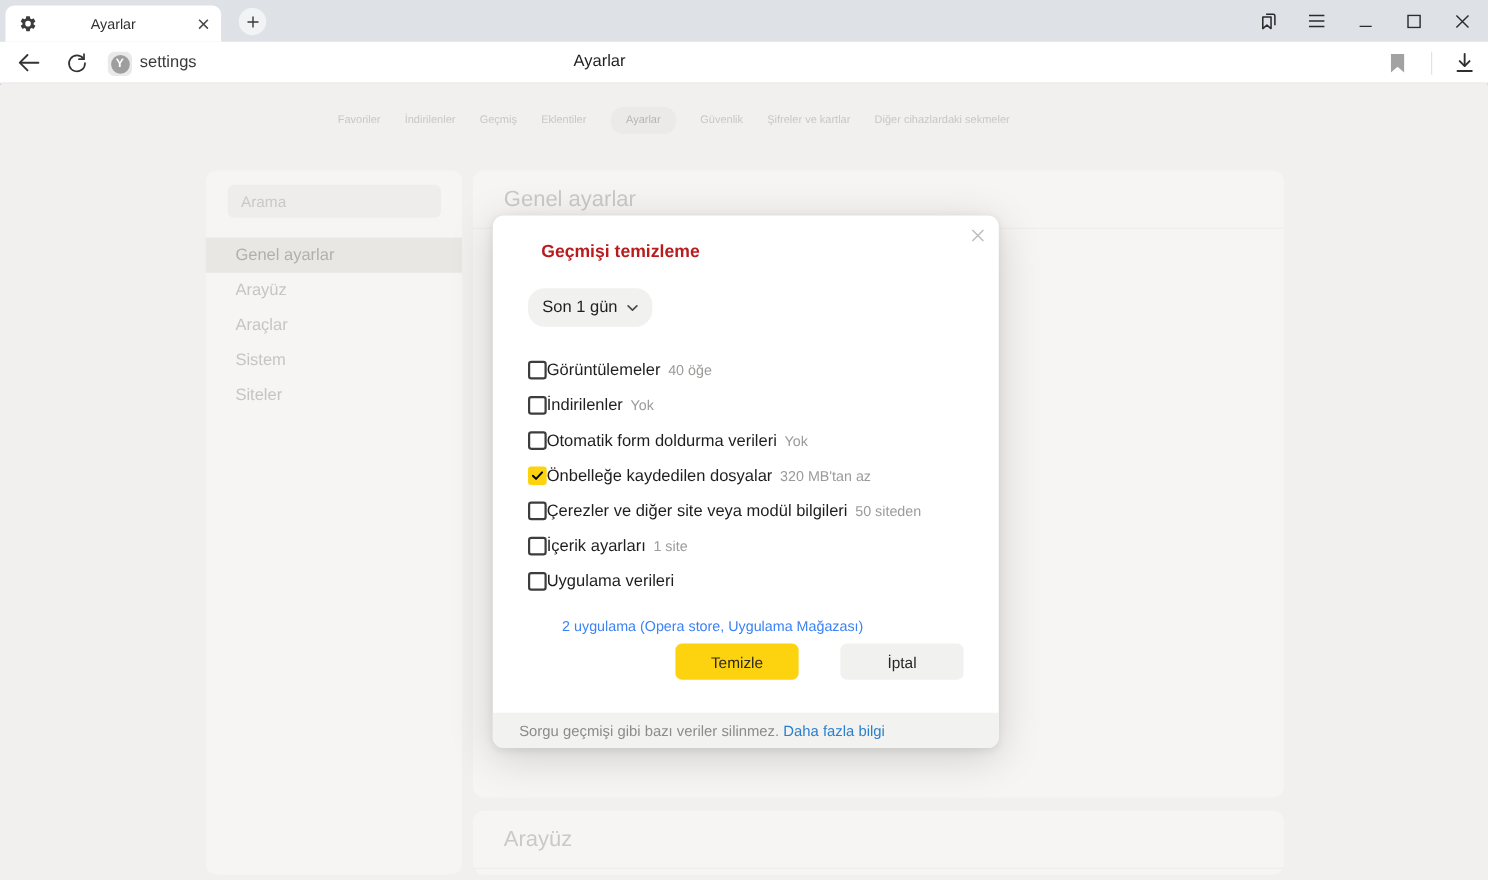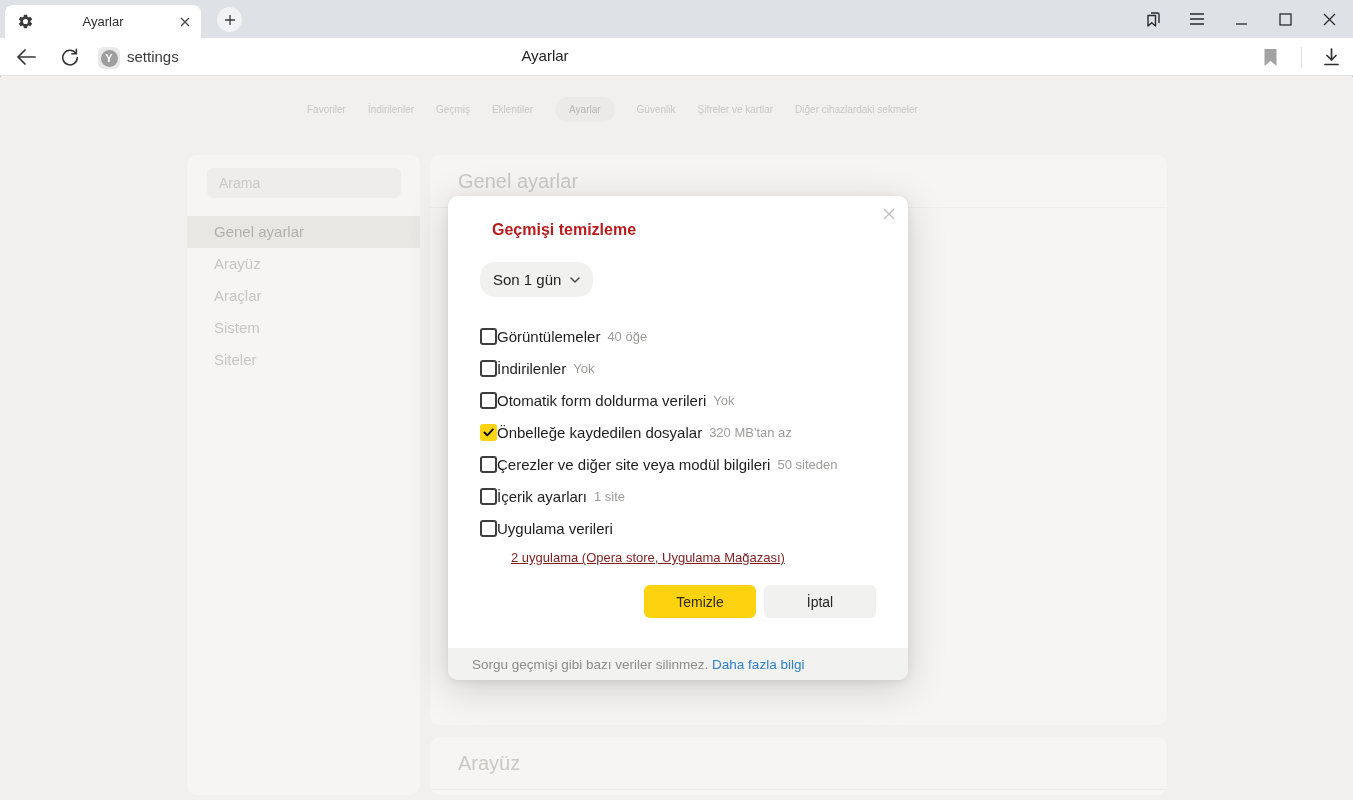--- a/index.html
+++ b/index.html
@@ -49,23 +49,23 @@
   .modal-title { position:absolute; left:32px; top:25px; font-size:16px; font-weight:bold; color:#b91c1c;margin-left:12px; }
   .period-btn { position:absolute; left:32px; top:66px; height:35px; background:#f1f1f0; border-radius:15px; display:flex; align-items:center; gap:9px; padding:0 13px; font-size:15px; color:#1f1f1f; }
   .rows { position:absolute; left:32px; top:124px; width:400px; }
   .row { height:32px; display:flex; align-items:center; }
   .cb { width:17px; height:17px; border:2px solid #3d3d3d; border-radius:3px; background:#fff; flex:0 0 auto; display:flex; align-items:center; justify-content:center; }
   .cb svg { display:none; }
   .cb.checked { background:#fdd20e; border-color:#fdd20e; }
   .cb.checked svg { display:block; }
   .row-label { font-size:15px; color:#1e1e1e; white-space:nowrap; }
   .row-detail { margin-left:7px; font-size:13px; color:#9b9b99; white-space:nowrap; }
-  .row-subdetail { margin-left:31px; margin-top:6px; font-size:13px; color:#7f1d1d;text-decoration:underline; }
+  .row-subdetail { margin-left:31px; margin-top:18px; font-size:13px; color:#3b82f6; }
   .btn-row { position:absolute; right:32px; top:389px; display:flex; gap:8px; }
-  .btn { height:33px; width:112px; border-radius:6px; font-size:14px; display:flex; align-items:center; justify-content:center; }
+  .btn { height:33px; width:112px; border-radius:6px; font-size:14px; display:flex; align-items:center; justify-content:center;margin-left:30px; }
   .btn-primary { background:#fdd20e; color:#2d2a20; }
   .btn-secondary { background:#f1f1ef; color:#262626; }
   .modal-footer { position:absolute; left:0; bottom:0; width:100%; height:32px; background:#f2f2f1; border-radius:0 0 10px 10px; display:flex; align-items:center; padding-left:24px; font-size:13.5px; color:#8c8c8a; white-space:pre; }
   .modal-footer a { color:#2b7fcc; text-decoration:none; }
 
   svg { display:block; }
 </style>
 </head>
 <body>
 

